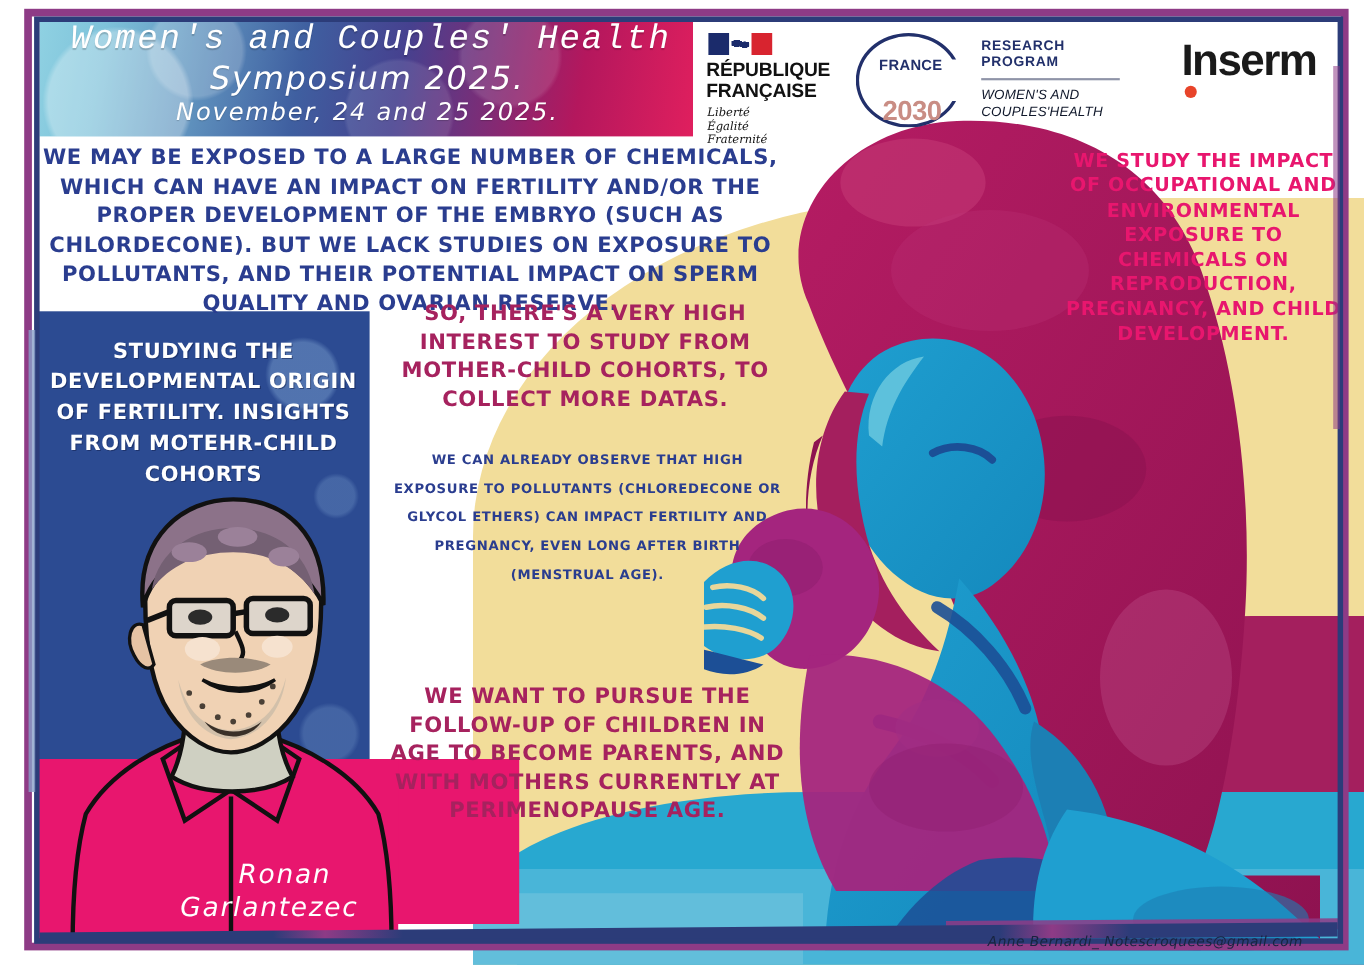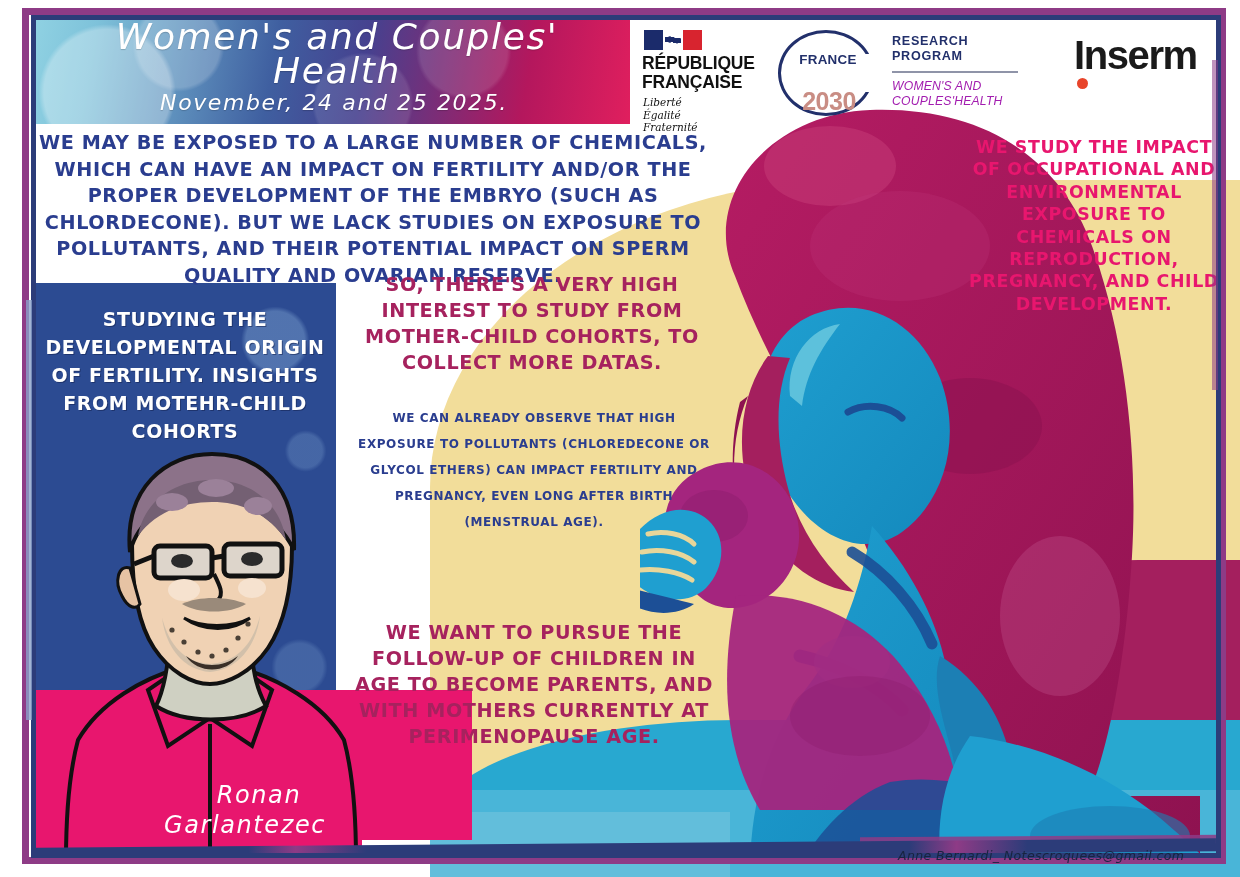--- a/index.html
+++ b/index.html
@@ -120,21 +120,21 @@
 
   
   .hand-title {
     position:absolute; left:44px; top:20px; width:580px;
     color:#ffffff; text-align:center; z-index:20;
     font-family:"DejaVu Sans", sans-serif;
     font-style:italic; font-weight:400;
     letter-spacing:1.6px;
     text-shadow:0 1px 1px rgba(0,0,0,.18);
   }
-  .hand-title .l1 { font-size:36px; line-height:34px; padding-left:6px; }
+  .hand-title .l1 { font-size:31px; line-height:34px; padding-left:6px;font-family:Liberation Mono, monospace; }
   .hand-title .l2 { font-size:29px; line-height:34px; }
   .hand-title .l3 { font-size:22px; line-height:30px; }
 
   .comic {
     font-family:"DejaVu Sans", sans-serif;
     font-weight:700; text-transform:uppercase;
     letter-spacing:.6px; text-align:center;
   }
 
   .t-intro {
@@ -221,21 +221,21 @@
   }
 
   .rp { position:absolute; left:256px; top:12px; width:130px; }
   .rp-t {
     font-family:"Liberation Sans", sans-serif; font-weight:700;
     font-size:12.6px; line-height:15px; color:#22306b; letter-spacing:.7px;
   }
   .rp-rule { height:2px; background:#8f94a8; margin:7px 0 6px 0; width:126px; }
   .rp-s {
     font-family:"Liberation Sans", sans-serif; font-style:italic;
-    font-size:12.2px; line-height:15px; color:#a21caf; letter-spacing:.2px;
+    font-size:12.2px; line-height:15px; color:#0f172a; letter-spacing:.2px;
   }
 
   .inserm { position:absolute; left:438px; top:12px; width:150px; }
   .inserm-w {
     font-family:Liberation Sans, sans-serif; font-weight:700;
     font-size:40px; line-height:42px; color:#1a1a1a; letter-spacing:-1.4px;
   }
   .inserm-dot {
     width:11px; height:11px; border-radius:50%; background:#e8442a;
     margin-left:3px; margin-top:2px;
@@ -320,20 +320,21 @@
 
       <path d="M330,640 C400,648 470,680 520,722 C546,744 562,760 572,768
                L300,768 C296,712 308,672 330,640 Z" fill="#1f9fd0"></path>
       <ellipse cx="470" cy="740" rx="80" ry="30" fill="#1c7fb4" opacity="0.6"></ellipse>
     </svg>
   </div>
 
   <div class="header-band"></div>
   <div class="hand-title">
     <div class="l1">Women's and Couples' Health</div>
+    <div class="l2">Symposium   2025.</div>
     <div class="l3">November, 24 and 25 2025.</div>
   </div>
 
   <div class="logos">
 
     <div class="rf">
       <div class="rf-flag">
         <i class="b"></i>
           <i class="w"></i>
           <i class="r"></i>

